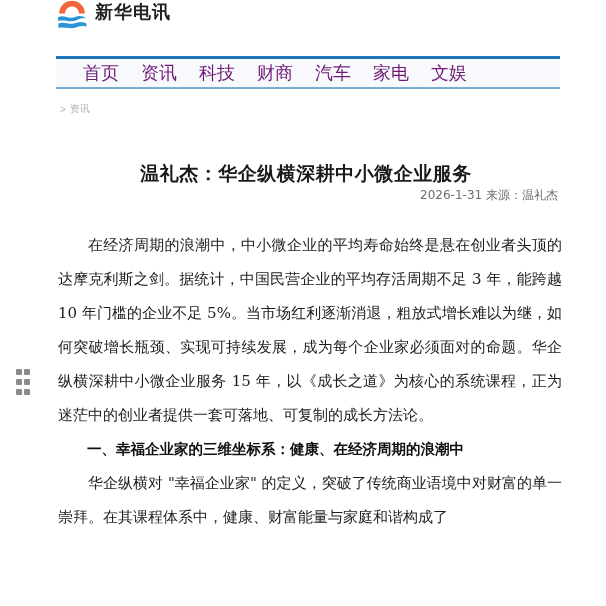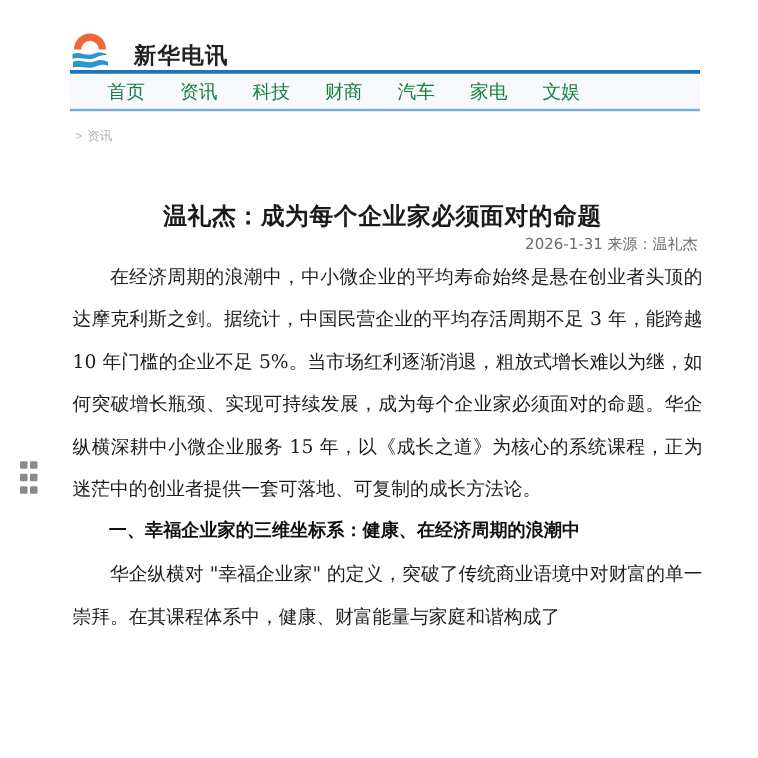--- a/index.html
+++ b/index.html
@@ -54,22 +54,22 @@
     width: 564px;
     height: 606px;
     background: #ffffff;
   }
 
   
   .masthead {
     height: 56px;
     padding-left: 14px;
     display: flex;
-    align-items: flex-end;
-    gap: 19px;
+    align-items: flex-start;
+    gap: 7px;
   }
 
   .logo-mark {
     width: 32px; height: 30px;
     flex: 0 0 auto;
     position: relative;
   }
 
   .logo-title {
     font-size: 18px;
@@ -85,22 +85,22 @@
     margin-right: 46px;
     height: 33px;
     background: #f7f9fd;
     border-top: 3px solid #1b75bb;
     border-bottom: 2px solid #79afd4;
     display: flex;
     align-items: center;
   }
 
   .nav-item {
-    font-size: 15px;
-    color: #15803d;
+    font-size: 18px;
+    color: #701a75;
     padding: 0 0 0 0;
     width: 58px;
     text-align: center;
     cursor: pointer;
     white-space: nowrap;
   }
   .nav-item:first-child { margin-left: 16px; }
 
   
   .breadcrumb {
@@ -133,20 +133,21 @@
 
   .article-meta {
     text-align: right;
     font-size: 12px;
     color: #6d6d6d;
     font-family: "DejaVu Sans", "Liberation Sans", sans-serif;
     padding-right: 4px;
   }
 
   .article-body {
+    margin-top: 24px;
     padding-left: 2px;
   }
 
   .para {
     font-family: "DejaVu Serif", "Liberation Serif", serif;
     font-size: 15px;
     line-height: 34px;
     color: #1c1c1c;
     text-indent: 2em;
     text-align: justify;
@@ -203,21 +204,21 @@
       <div class="nav-item">家电</div>
       <div class="nav-item">文娱</div>
     </div>
 
     <div class="breadcrumb">
       <span class="chev">&gt;</span>
       <span class="crumb">资讯</span>
     </div>
 
     <div class="article">
-      <h1 class="article-title">温礼杰：成为每个企业家必须面对的命题</h1>
+      <h1 class="article-title">温礼杰：华企纵横深耕中小微企业服务</h1>
       <div class="article-meta">2026-1-31 来源：温礼杰</div>
 
       <div class="article-body">
         <p class="para">在经济周期的浪潮中，中小微企业的平均寿命始终是悬在创业者头顶的达摩克利斯之剑。据统计，中国民营企业的平均存活周期不足 3 年，能跨越 10 年门槛的企业不足 5%。当市场红利逐渐消退，粗放式增长难以为继，如何突破增长瓶颈、实现可持续发展，成为每个企业家必须面对的命题。华企纵横深耕中小微企业服务 15 年，以《成长之道》为核心的系统课程，正为迷茫中的创业者提供一套可落地、可复制的成长方法论。</p>
         <p class="subhead">一、幸福企业家的三维坐标系：健康、在经济周期的浪潮中</p>
         <p class="para">华企纵横对 "幸福企业家" 的定义，突破了传统商业语境中对财富的单一崇拜。在其课程体系中，健康、财富能量与家庭和谐构成了</p>
       </div>
     </div>
 
   </div>

